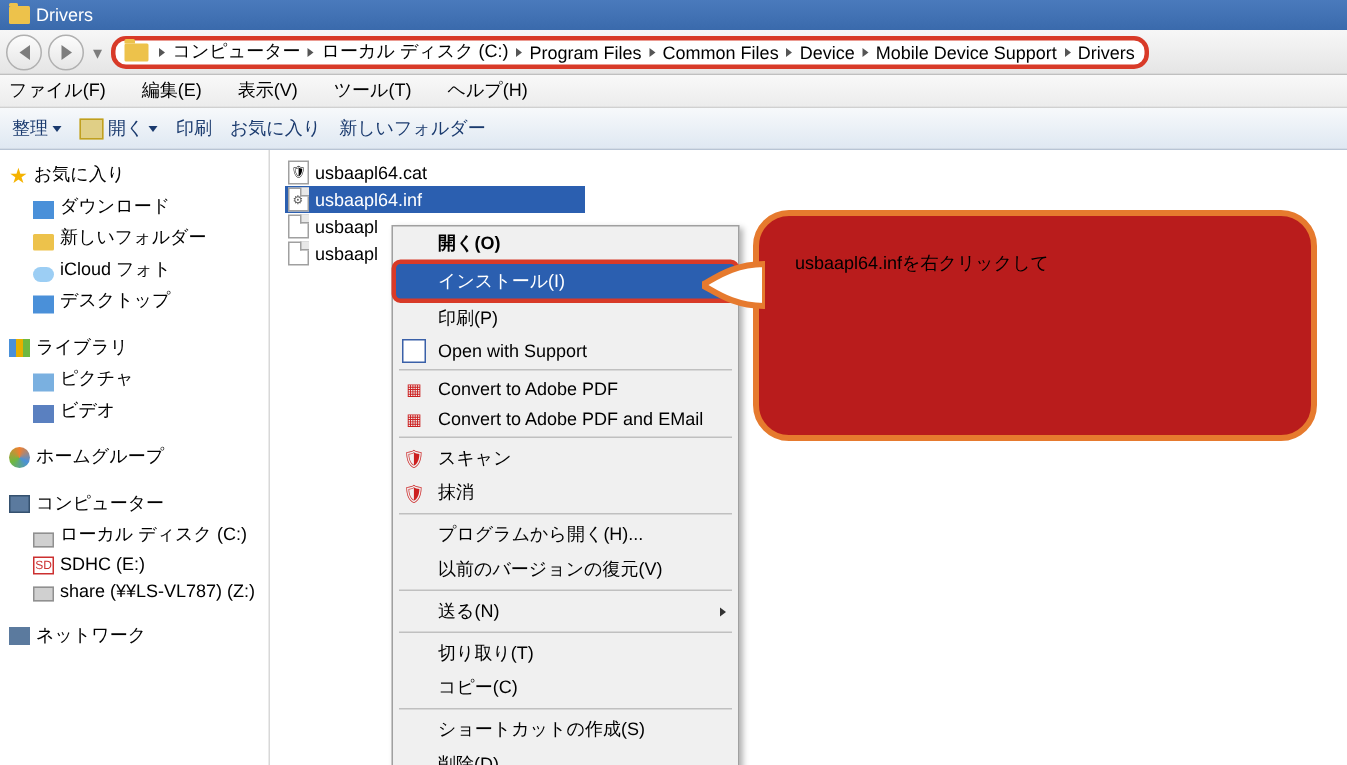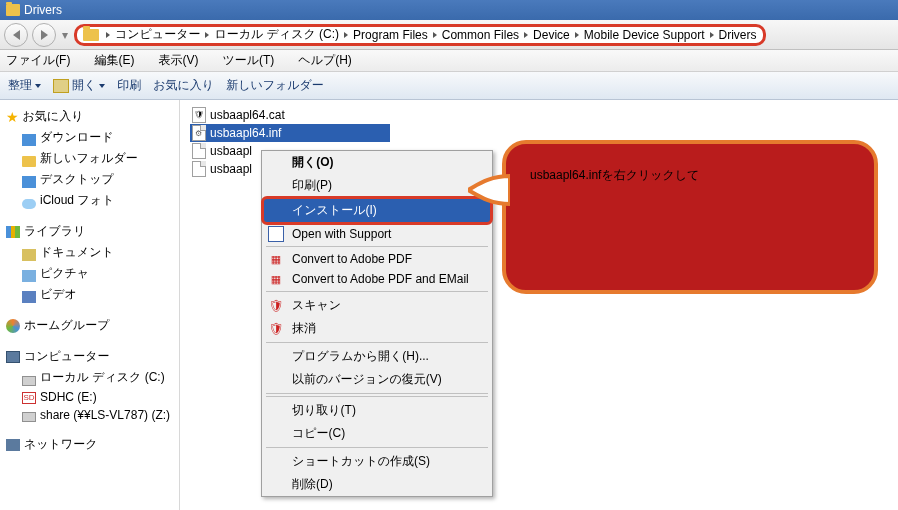--- a/index.html
+++ b/index.html
@@ -132,36 +132,32 @@
         </div>
       <div class="side-item">
           <span class="blue-ic"></span>
           <span>ダウンロード</span>
         </div>
       <div class="side-item">
           <span class="folder-s"></span>
           <span>新しいフォルダー</span>
         </div>
       <div class="side-item">
+          <span class="cloud-ic"></span>
+          <span>iCloud フォト</span>
+        </div>
+      <div class="side-item">
           <span class="blue-ic"></span>
           <span>デスクトップ</span>
         </div>
-      <div class="side-item">
-          <span class="cloud-ic"></span>
-          <span>iCloud フォト</span>
-        </div>
     </div>
     <div class="side-group">
       <div class="side-head">
           <span class="lib-ic"></span>
           <span>ライブラリ</span>
-        </div>
-      <div class="side-item">
-          <span class="doc-ic"></span>
-          <span>ドキュメント</span>
         </div>
       <div class="side-item">
           <span class="pic-ic"></span>
           <span>ピクチャ</span>
         </div>
       <div class="side-item">
           <span class="vid-ic"></span>
           <span>ビデオ</span>
         </div>
     </div>
@@ -212,22 +208,22 @@
       </div>
     <div class="file">
         <span class="finf-ic"></span>
         <span>usbaapl</span>
       </div>
   </div>
 </div>
 
 <div class="ctxmenu">
   <div class="mi bold">開く(O)</div>
+  <div class="mi highlight">インストール(I)</div>
   <div class="mi">印刷(P)</div>
-  <div class="mi highlight">インストール(I)</div>
   <div class="mi">
       <span class="ic br"></span>
       <span>Open with Support</span>
     </div>
   <div class="sep"></div>
   <div class="mi">
       <span class="ic pdf">▦</span>
       <span>Convert to Adobe PDF</span>
     </div>
   <div class="mi">
@@ -240,20 +236,24 @@
       <span>スキャン</span>
     </div>
   <div class="mi">
       <span class="ic shield">🛡</span>
       <span>抹消</span>
     </div>
   <div class="sep"></div>
   <div class="mi">プログラムから開く(H)...</div>
   <div class="mi">以前のバージョンの復元(V)</div>
   <div class="sep"></div>
+  <div class="mi">
+      <span>送る(N)</span>
+      <span class="arrow"></span>
+    </div>
   <div class="sep"></div>
   <div class="mi">切り取り(T)</div>
   <div class="mi">コピー(C)</div>
   <div class="sep"></div>
   <div class="mi">ショートカットの作成(S)</div>
   <div class="mi">削除(D)</div>
 
 </div>
 
 <div class="callout">

